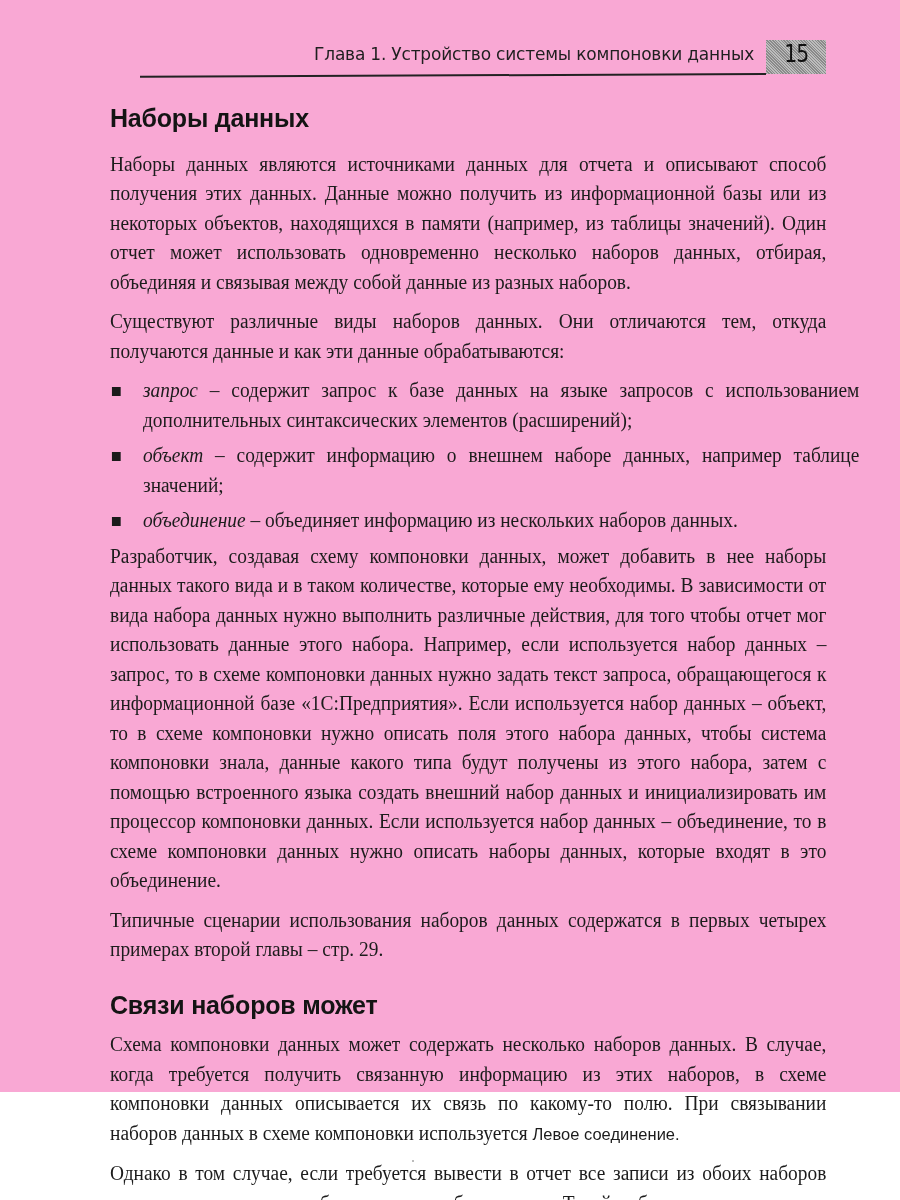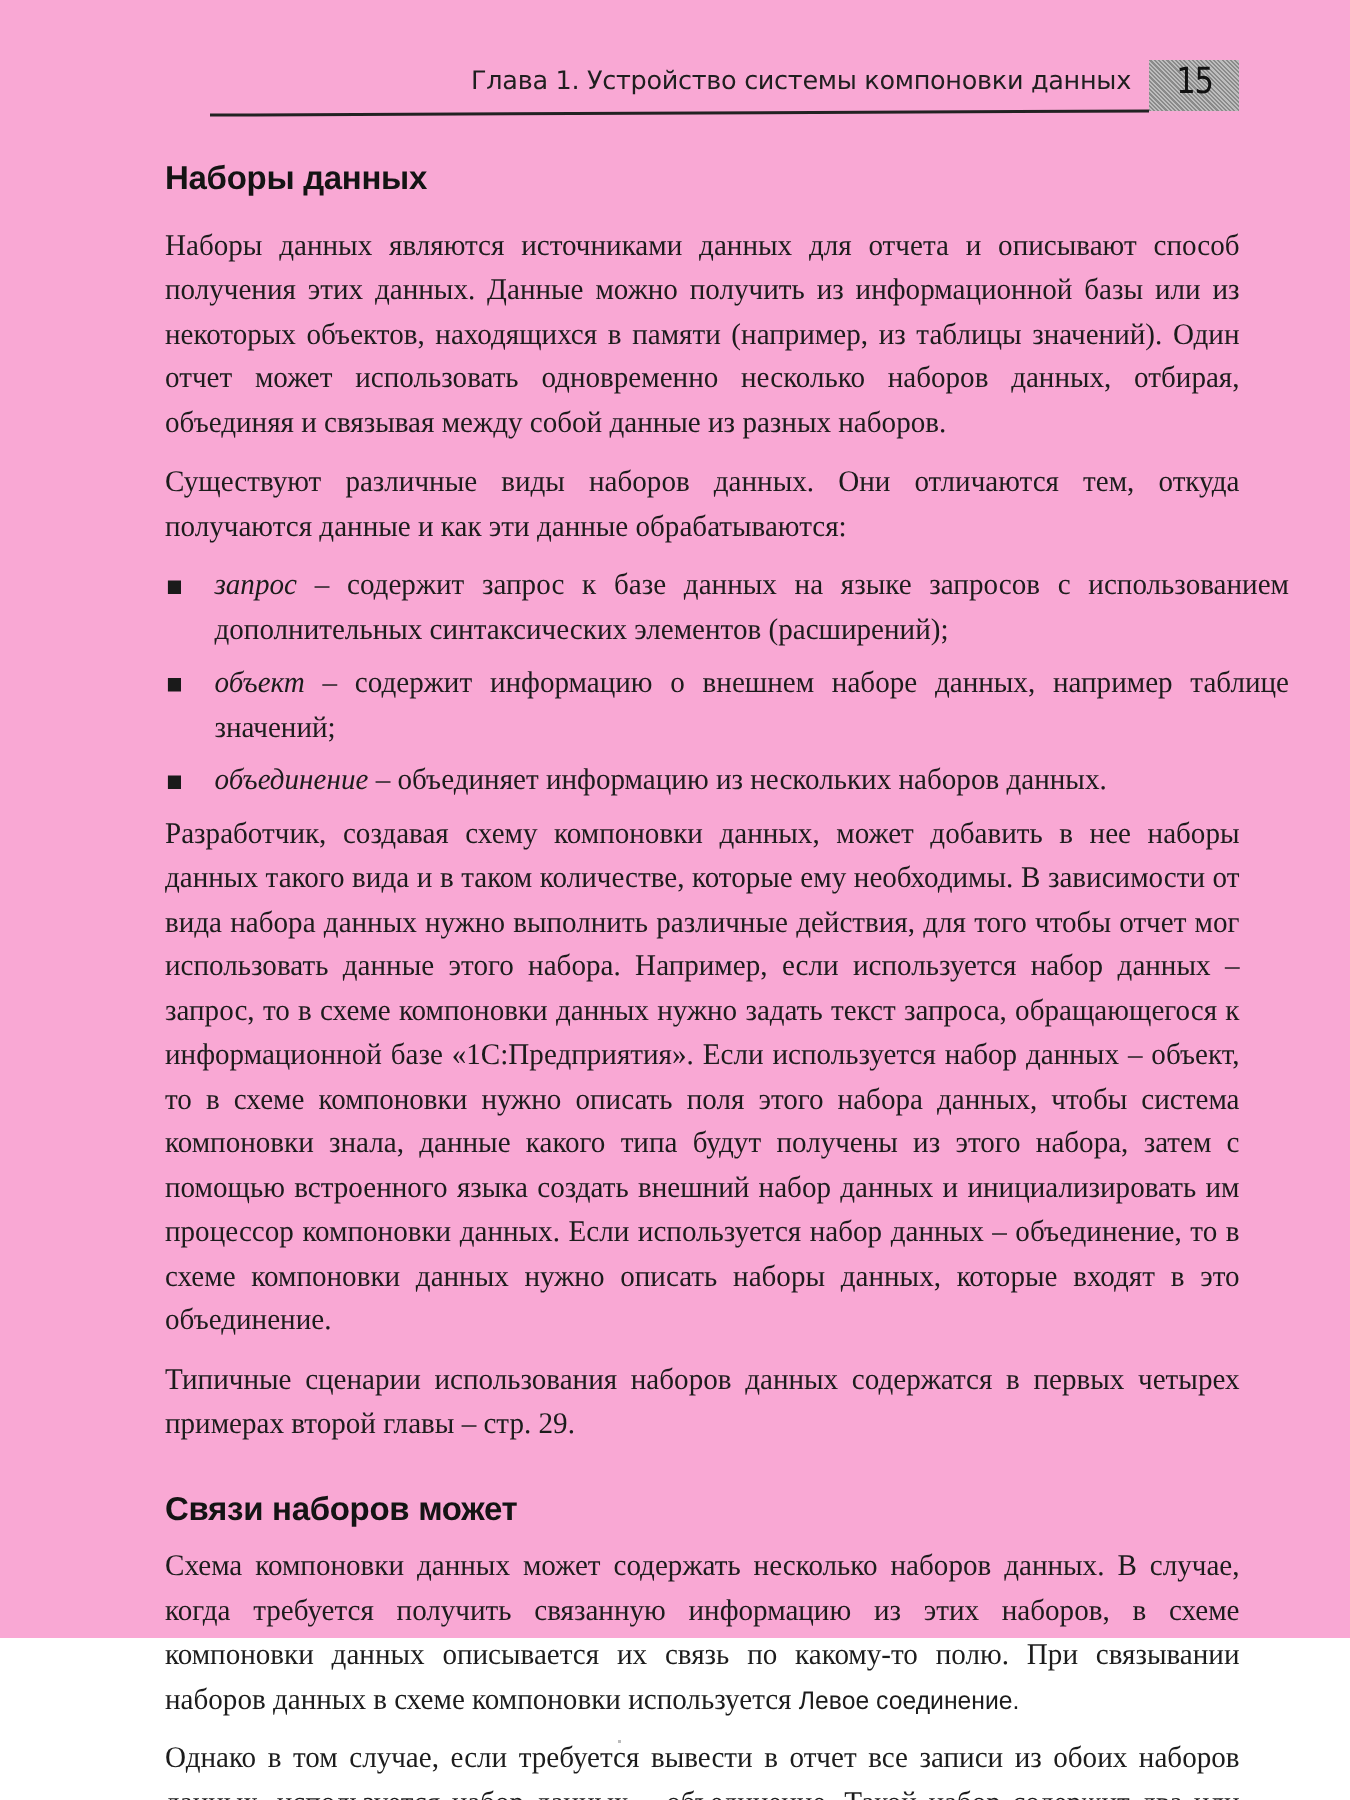--- a/index.html
+++ b/index.html
@@ -74,21 +74,21 @@
       top: 102px;
       width: 717px;
       font-family: "Liberation Serif", serif;
       font-size: 20px;
       line-height: 29.5px;
       color: #1c1c1c;
     }
     h2 {
       font-family: "Liberation Sans", sans-serif;
       font-weight: bold;
-      font-size: 22px;
+      font-size: 25px;
       margin: 0;
       color: #141414;
       letter-spacing: -0.2px;
     }
     .h-first { margin-top: 2px; margin-bottom: 16px; }
     .h-second { margin-top: 26px; margin-bottom: 10px; }
     p {
       margin: 0 0 10px 0;
       text-align: justify;
       text-align-last: left;

